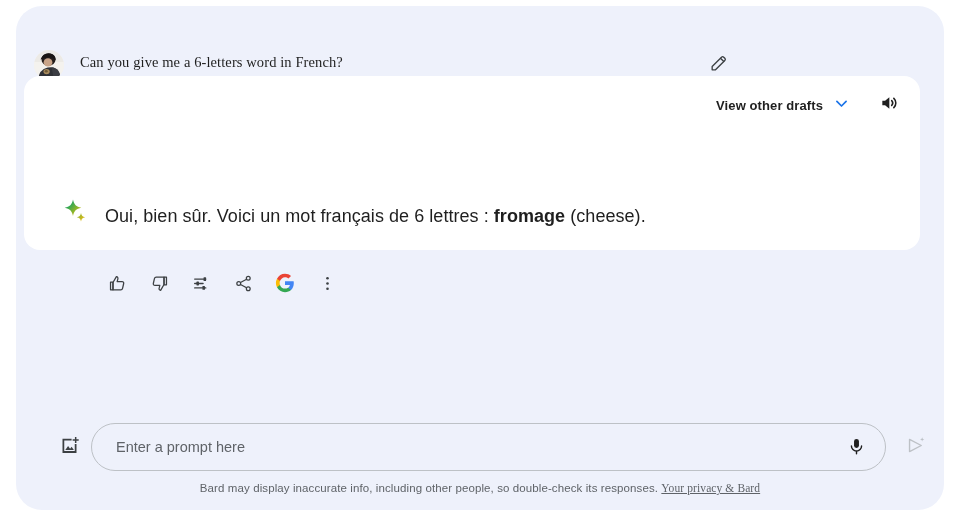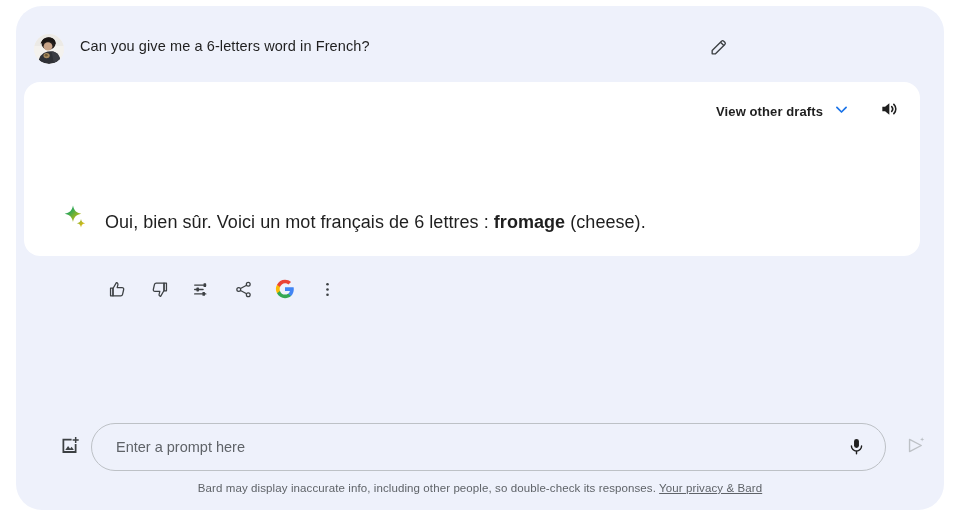--- a/index.html
+++ b/index.html
@@ -20,23 +20,24 @@
     width: 928px;
     height: 504px;
     background: #eef1fb;
     border-radius: 26px;
   }
 
   
   #user-row {
     position: absolute;
     left: 0;
-    top: 14px;
+    top: 30px;
     width: 736px;
     height: 58px;
+    font-family: Liberation Serif, serif;
   }
 
   #avatar {
     position: absolute;
     left: 18px;
     top: 14px;
     width: 30px;
     height: 30px;
     border-radius: 50%;
     overflow: hidden;
@@ -64,21 +65,21 @@
     align-items: center;
     justify-content: center;
     border-radius: 50%;
     cursor: pointer;
   }
 
   
   #response-card {
     position: absolute;
     left: 8px;
-    top: 76px;
+    top: 70px;
     width: 896px;
     height: 174px;
     background: #ffffff;
     border-radius: 16px;
   }
 
   #drafts-row {
     position: absolute;
     right: 14px;
     top: 12px;
@@ -225,20 +226,21 @@
     width: 928px;
     text-align: center;
     font-size: 11.5px;
     color: #5f6368;
     letter-spacing: 0.1px;
   }
   #footer-link {
     color: #5f6368;
     text-decoration: underline;
     cursor: pointer;
+    font-family: Liberation Serif, serif;
   }
 </style>
 </head>
 <body>
 
 <div id="app-shell">
 
   <div id="user-row">
 
     <div id="avatar">

